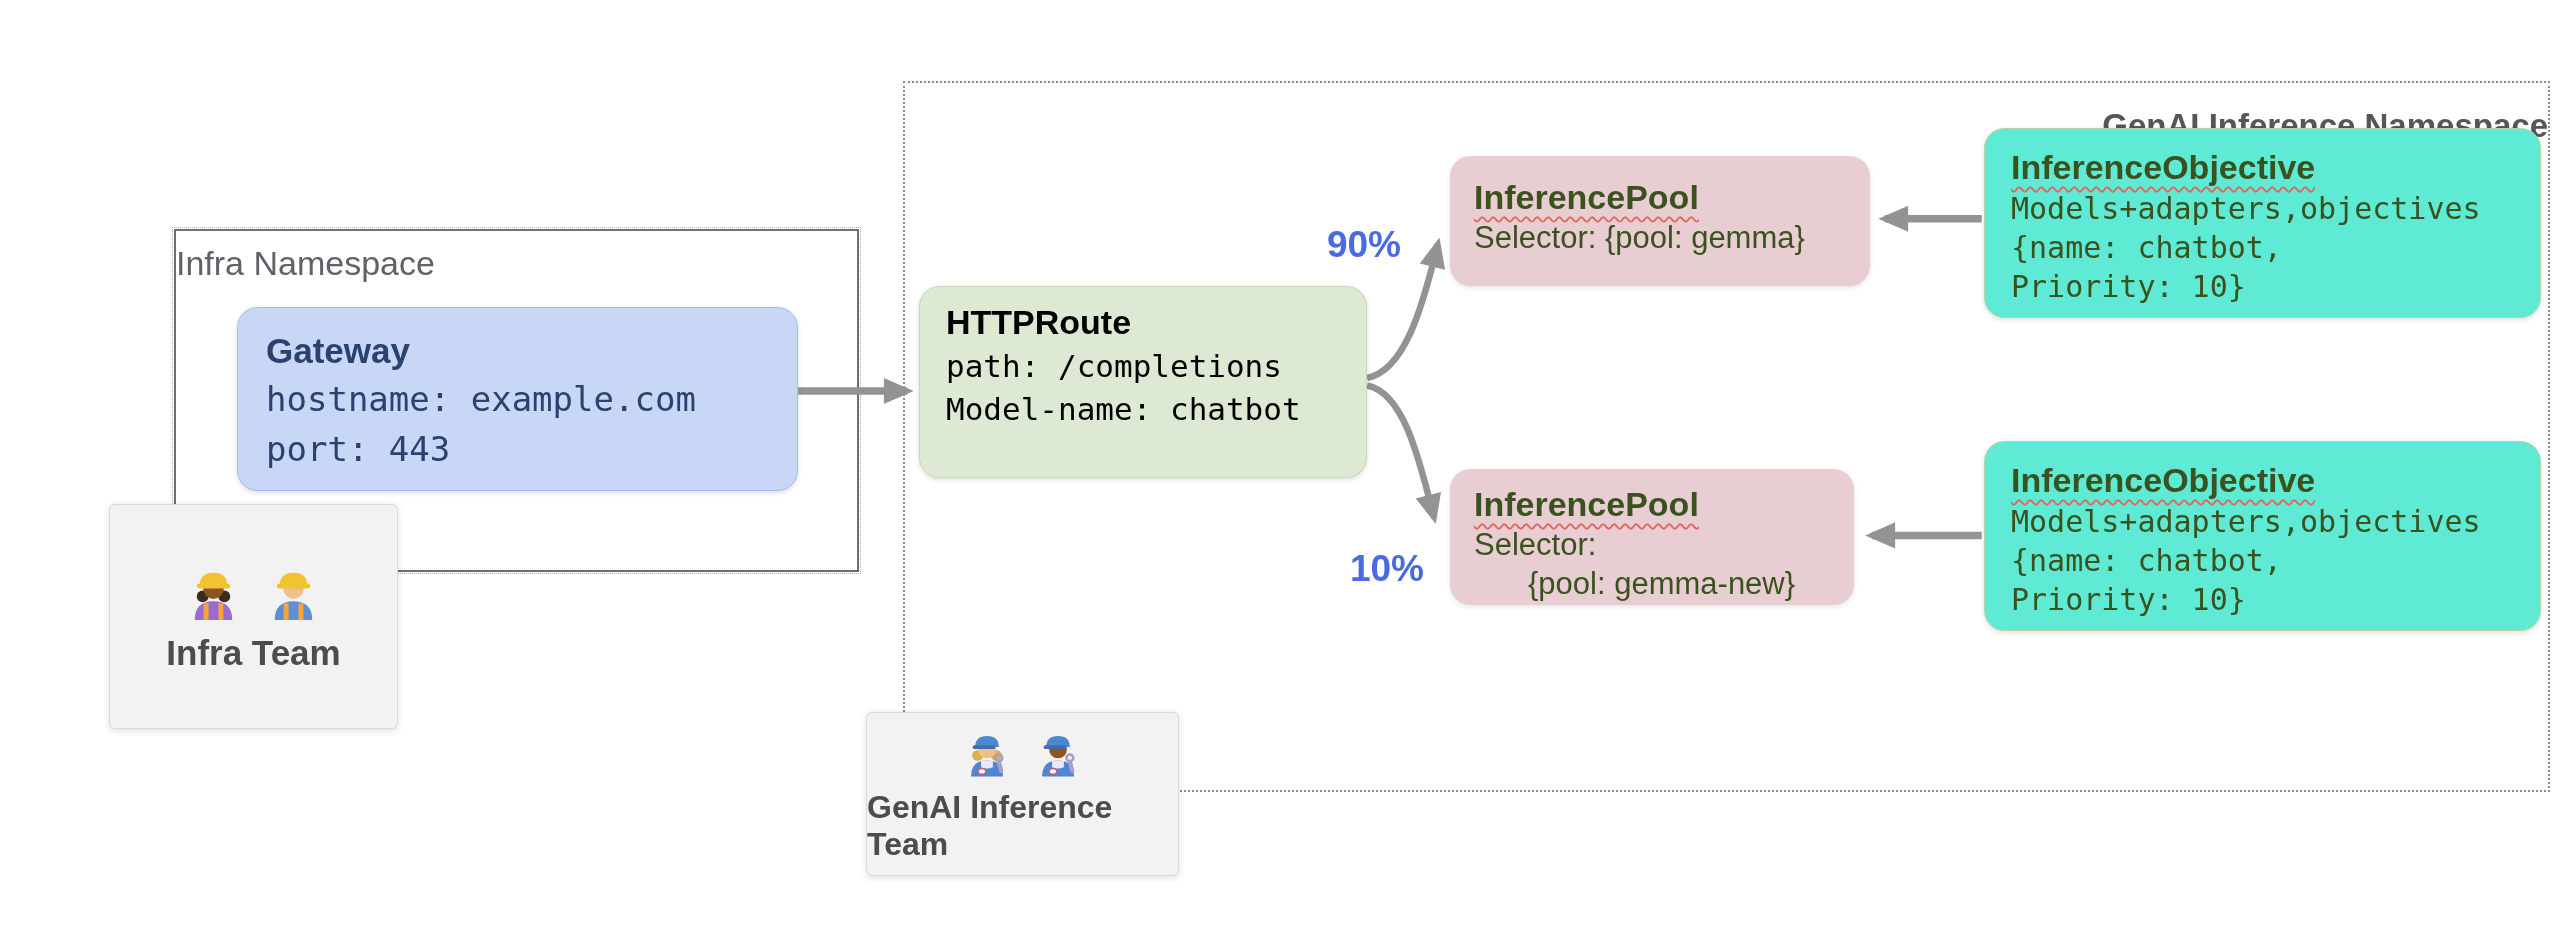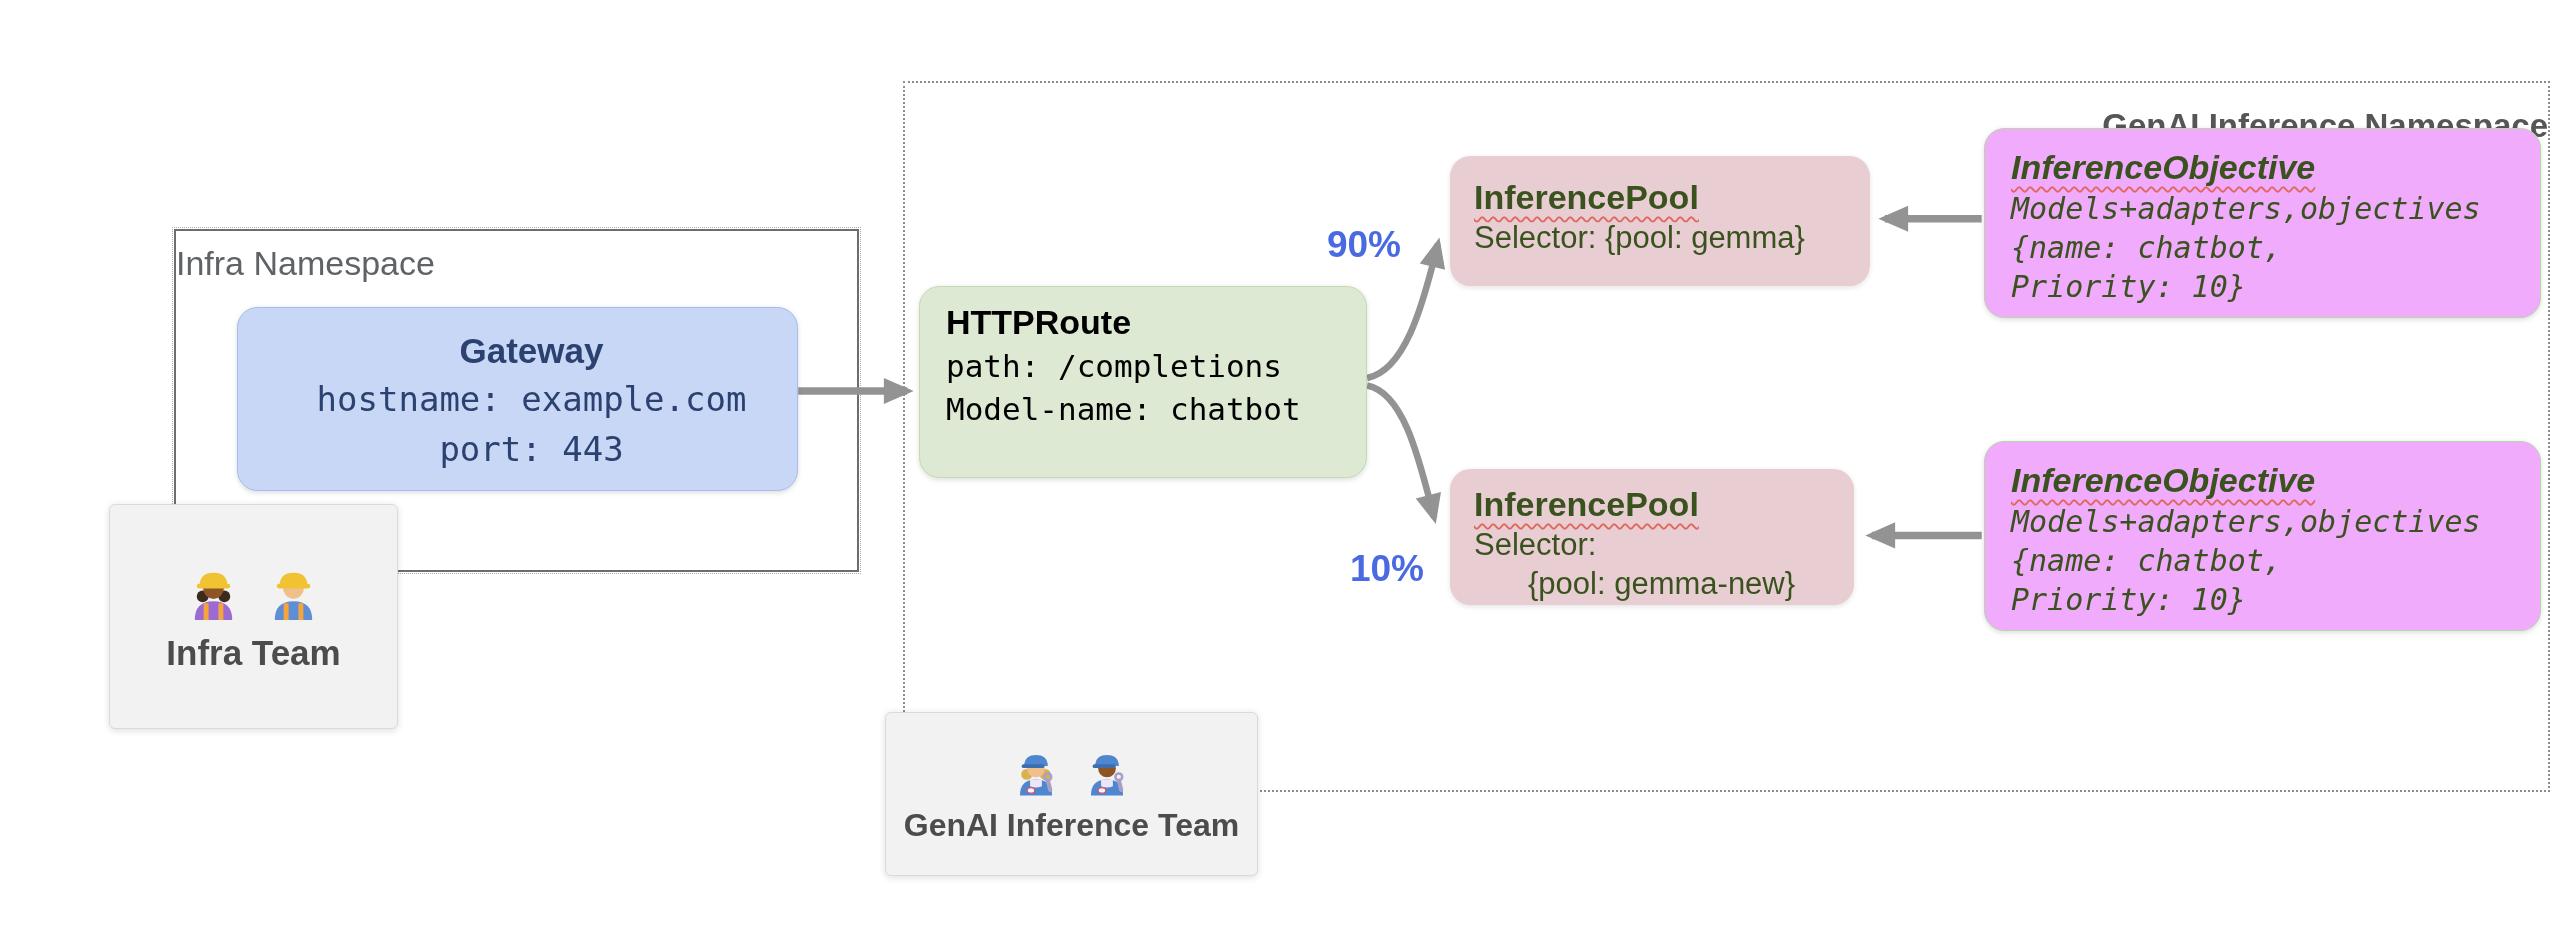--- a/index.html
+++ b/index.html
@@ -54,21 +54,21 @@
     text-decoration-line: underline;
     text-decoration-style: wavy;
     text-decoration-color: #e0685e;
     text-decoration-thickness: 2.3px;
     text-underline-offset: 6.5px;
   }
 
   #gateway-box {
     left: 237px; top: 307px; width: 561px; height: 184px;
     background: #c9d7f6; border: 1.9px solid #a5bcf0;
-    padding: 18.6px 0 0 28px; color: #2b4170; text-align: center;
+    padding: 18.6px 0 0 28px; color: #2b4170;
   }
   #gateway-box .title { font-size: 35px; line-height: 47px; }
   #gateway-box .mono  { font-size: 34px; line-height: 50px; }
 
   #httproute-box {
     left: 919px; top: 286px; width: 448px; height: 192px;
     background: #dde9d3; border: 1.9px solid #c5dab2;
     padding: 13px 0 0 26px; color: #000000;
   }
   #httproute-box .title { font-size: 34px; line-height: 45px; }
@@ -78,21 +78,21 @@
     background: #e8ced2; border: none; color: #3a521e;
     box-shadow: 0 1.9px 5.6px rgba(0,0,0,0.10);
   }
   #pool1-box { left: 1450px; top: 156px; width: 420px; height: 130px; padding: 20.5px 0 0 24px; }
   #pool2-box { left: 1450px; top: 469px; width: 404px; height: 136px; padding: 15px 0 0 24px; }
   .pool .title { font-size: 34px; line-height: 41px; }
   .pool .line  { font-size: 31px; line-height: 39px; }
   .indent { padding-left: 54px; }
 
   .objective {
-    background: #f0abfc; border: 1.9px solid #b7d6a5; color: #3a521e; font-style: italic;
+    background: #5eead4; border: 1.9px solid #b7d6a5; color: #3a521e;
   }
   #objective1-box { left: 1984px; top: 128px; width: 557px; height: 190px; padding: 17px 0 0 26px; }
   #objective2-box { left: 1984px; top: 441px; width: 557px; height: 190px; padding: 17px 0 0 26px; }
   .objective .title { font-size: 34px; line-height: 43px; }
   .objective .mono  { font-size: 30px; line-height: 39px; }
 
   
   .pct {
     position: absolute; width: 102px; text-align: center;
     font-size: 37px; font-weight: 700; color: #4a6ae2;
@@ -102,21 +102,21 @@
 
   
   .team {
     position: absolute; box-sizing: border-box;
     background: #f2f2f2; border: 1.9px solid #dadada; border-radius: 6px;
     box-shadow: 0 1.9px 7.5px rgba(0,0,0,0.12);
     display: flex; flex-direction: column; align-items: center; justify-content: center;
     gap: 9.3px; color: #4c4c4c; font-weight: 700;
   }
   #infra-team-box { left: 109px; top: 504px; width: 289px; height: 225px; font-size: 35px; }
-  #genai-team-box { left: 866px; top: 712px; width: 373px; height: 164px; font-size: 32px; margin-left: 19px; }
+  #genai-team-box { left: 866px; top: 712px; width: 313px; height: 164px; font-size: 32px; }
   .team-icons { display: flex; gap: 17px; align-items: flex-end; }
   .person { display: block; }
 </style>
 </head>
 <body>
 
 <div id="canvas">
 
   <div id="infra-namespace" class="abs ns-layer">
     <div class="ns-title">Infra Namespace</div>

